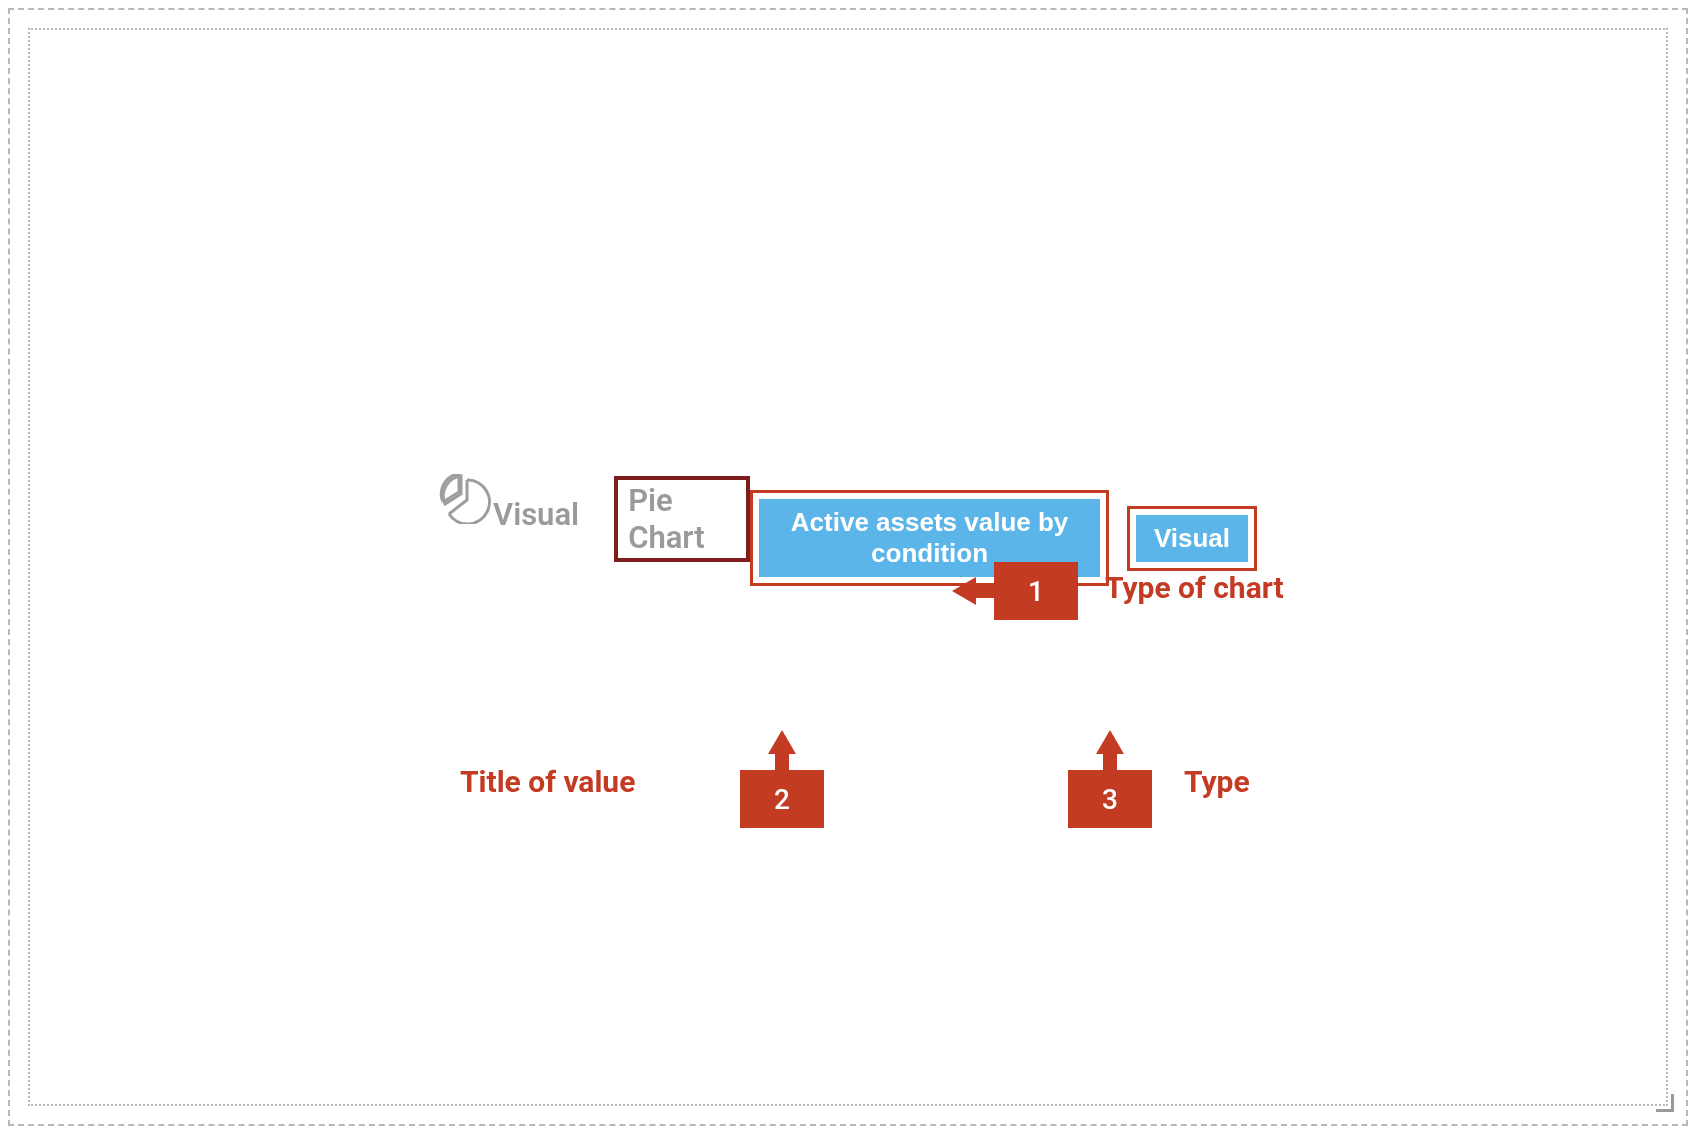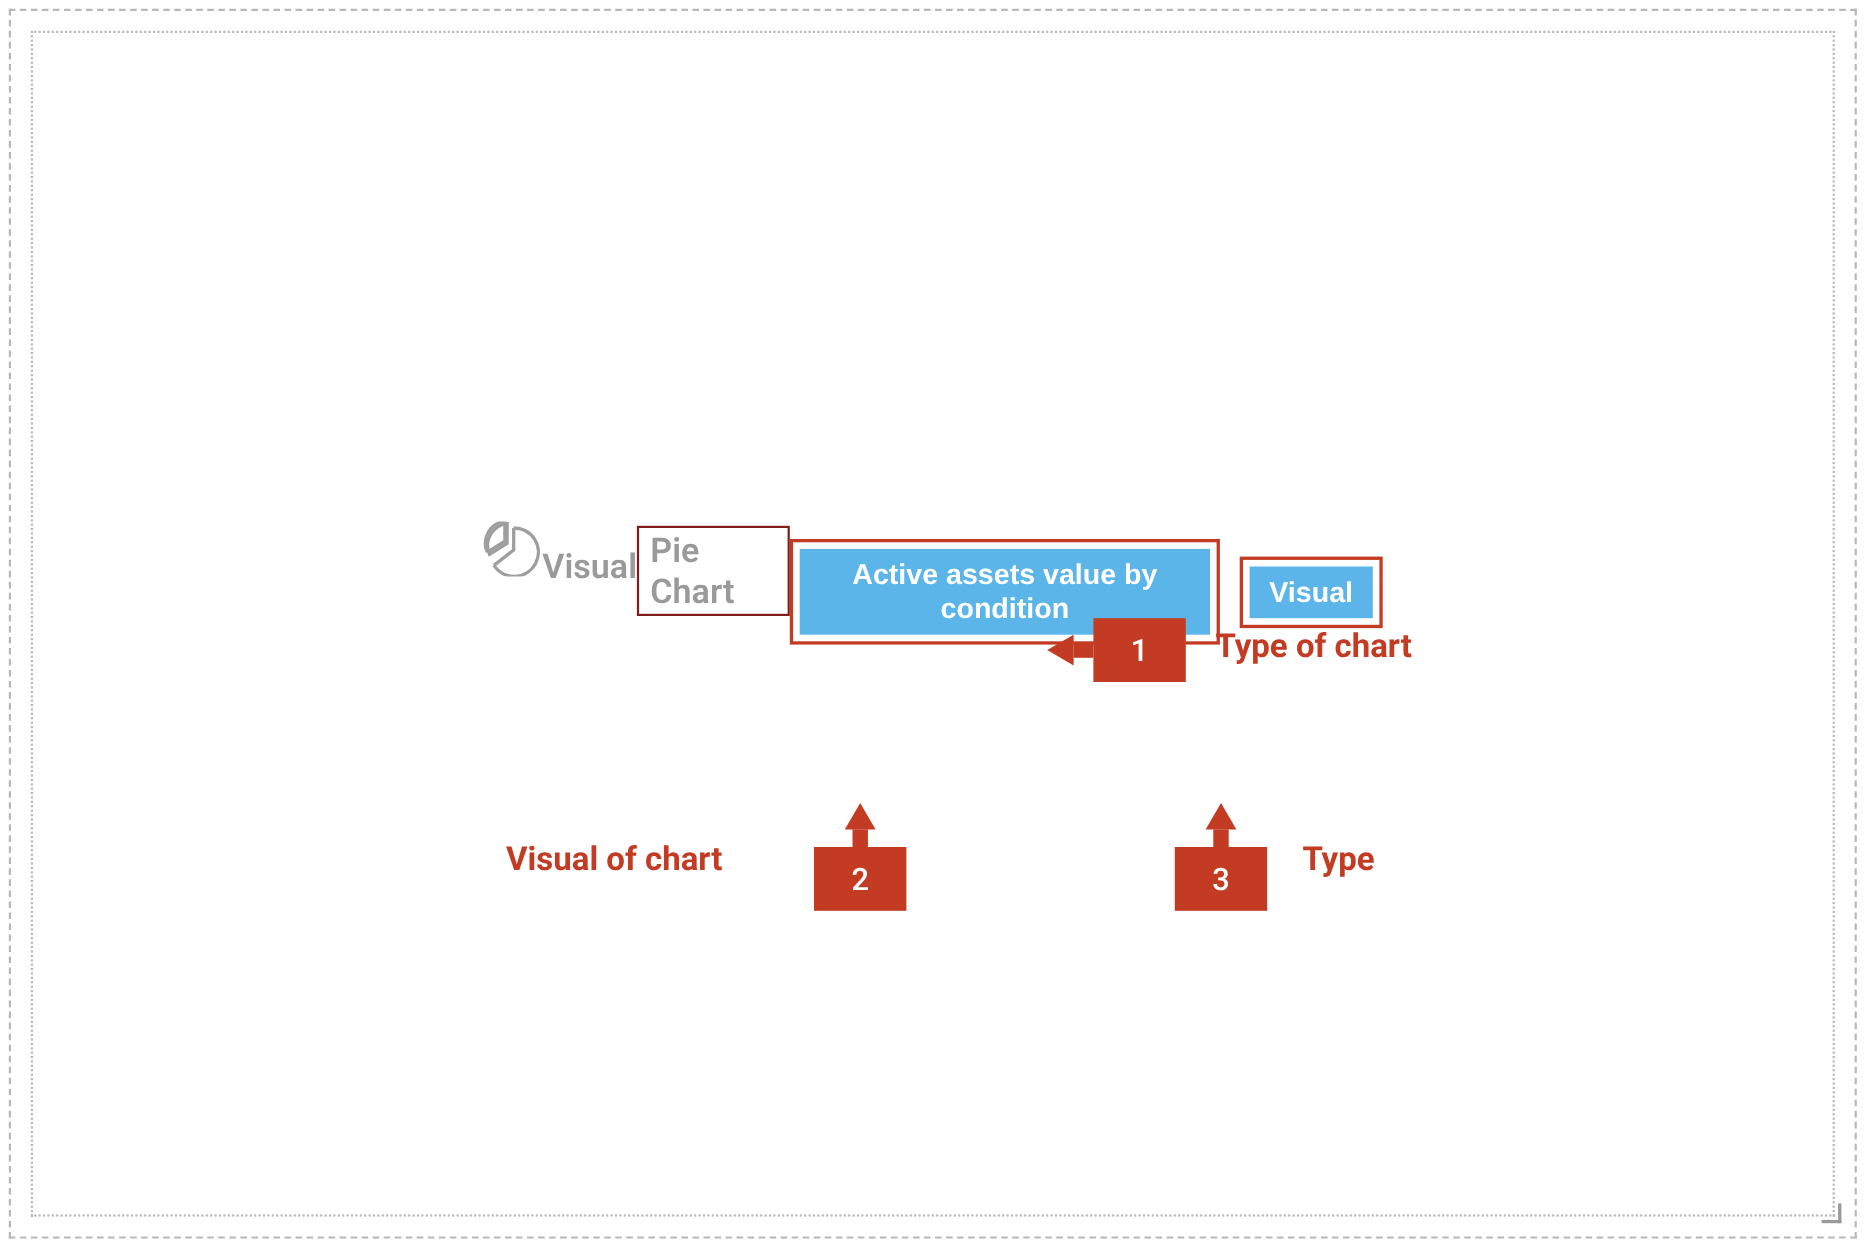--- a/index.html
+++ b/index.html
@@ -79,23 +79,24 @@
       font-size: 31px;
       font-weight: 600;
       margin-bottom: 10px;
     }
     .chart-type {
       color: #9a9a9a;
       font-size: 31px;
       font-weight: 600;
     }
     .chart-type-box {
-      border: 2px solid #7f1d1d;
+      border: 4px solid #7f1d1d;
       padding: 2px 10px 2px 10px;
       display: inline-block;
+      margin-left: 35px;
     }
     .pills-row {
       display: flex;
       gap: 18px;
       margin-top: 38px;
       align-items: center;
     }
     .pill {
       background: #5bb5e8;
       color: #ffffff;
@@ -233,20 +234,20 @@
   <div class="callout-arrow-left-stem"></div>
   <div class="callout-number">1</div>
 </div>
 <div class="callout-label callout-1-label">Type of chart</div>
 
 <div class="callout-vertical callout-2" style="position:absolute;">
   <div class="callout-arrow-up"></div>
   <div class="callout-arrow-up-stem"></div>
   <div class="callout-number">2</div>
 </div>
-<div class="callout-label callout-2-label">Visual of chart</div>
+<div class="callout-label callout-2-label">Title of value</div>
 
 <div class="callout-vertical callout-3" style="position:absolute;">
   <div class="callout-arrow-up"></div>
   <div class="callout-arrow-up-stem"></div>
   <div class="callout-number">3</div>
 </div>
 <div class="callout-label callout-3-label">Type</div>
 
 </body></html>

